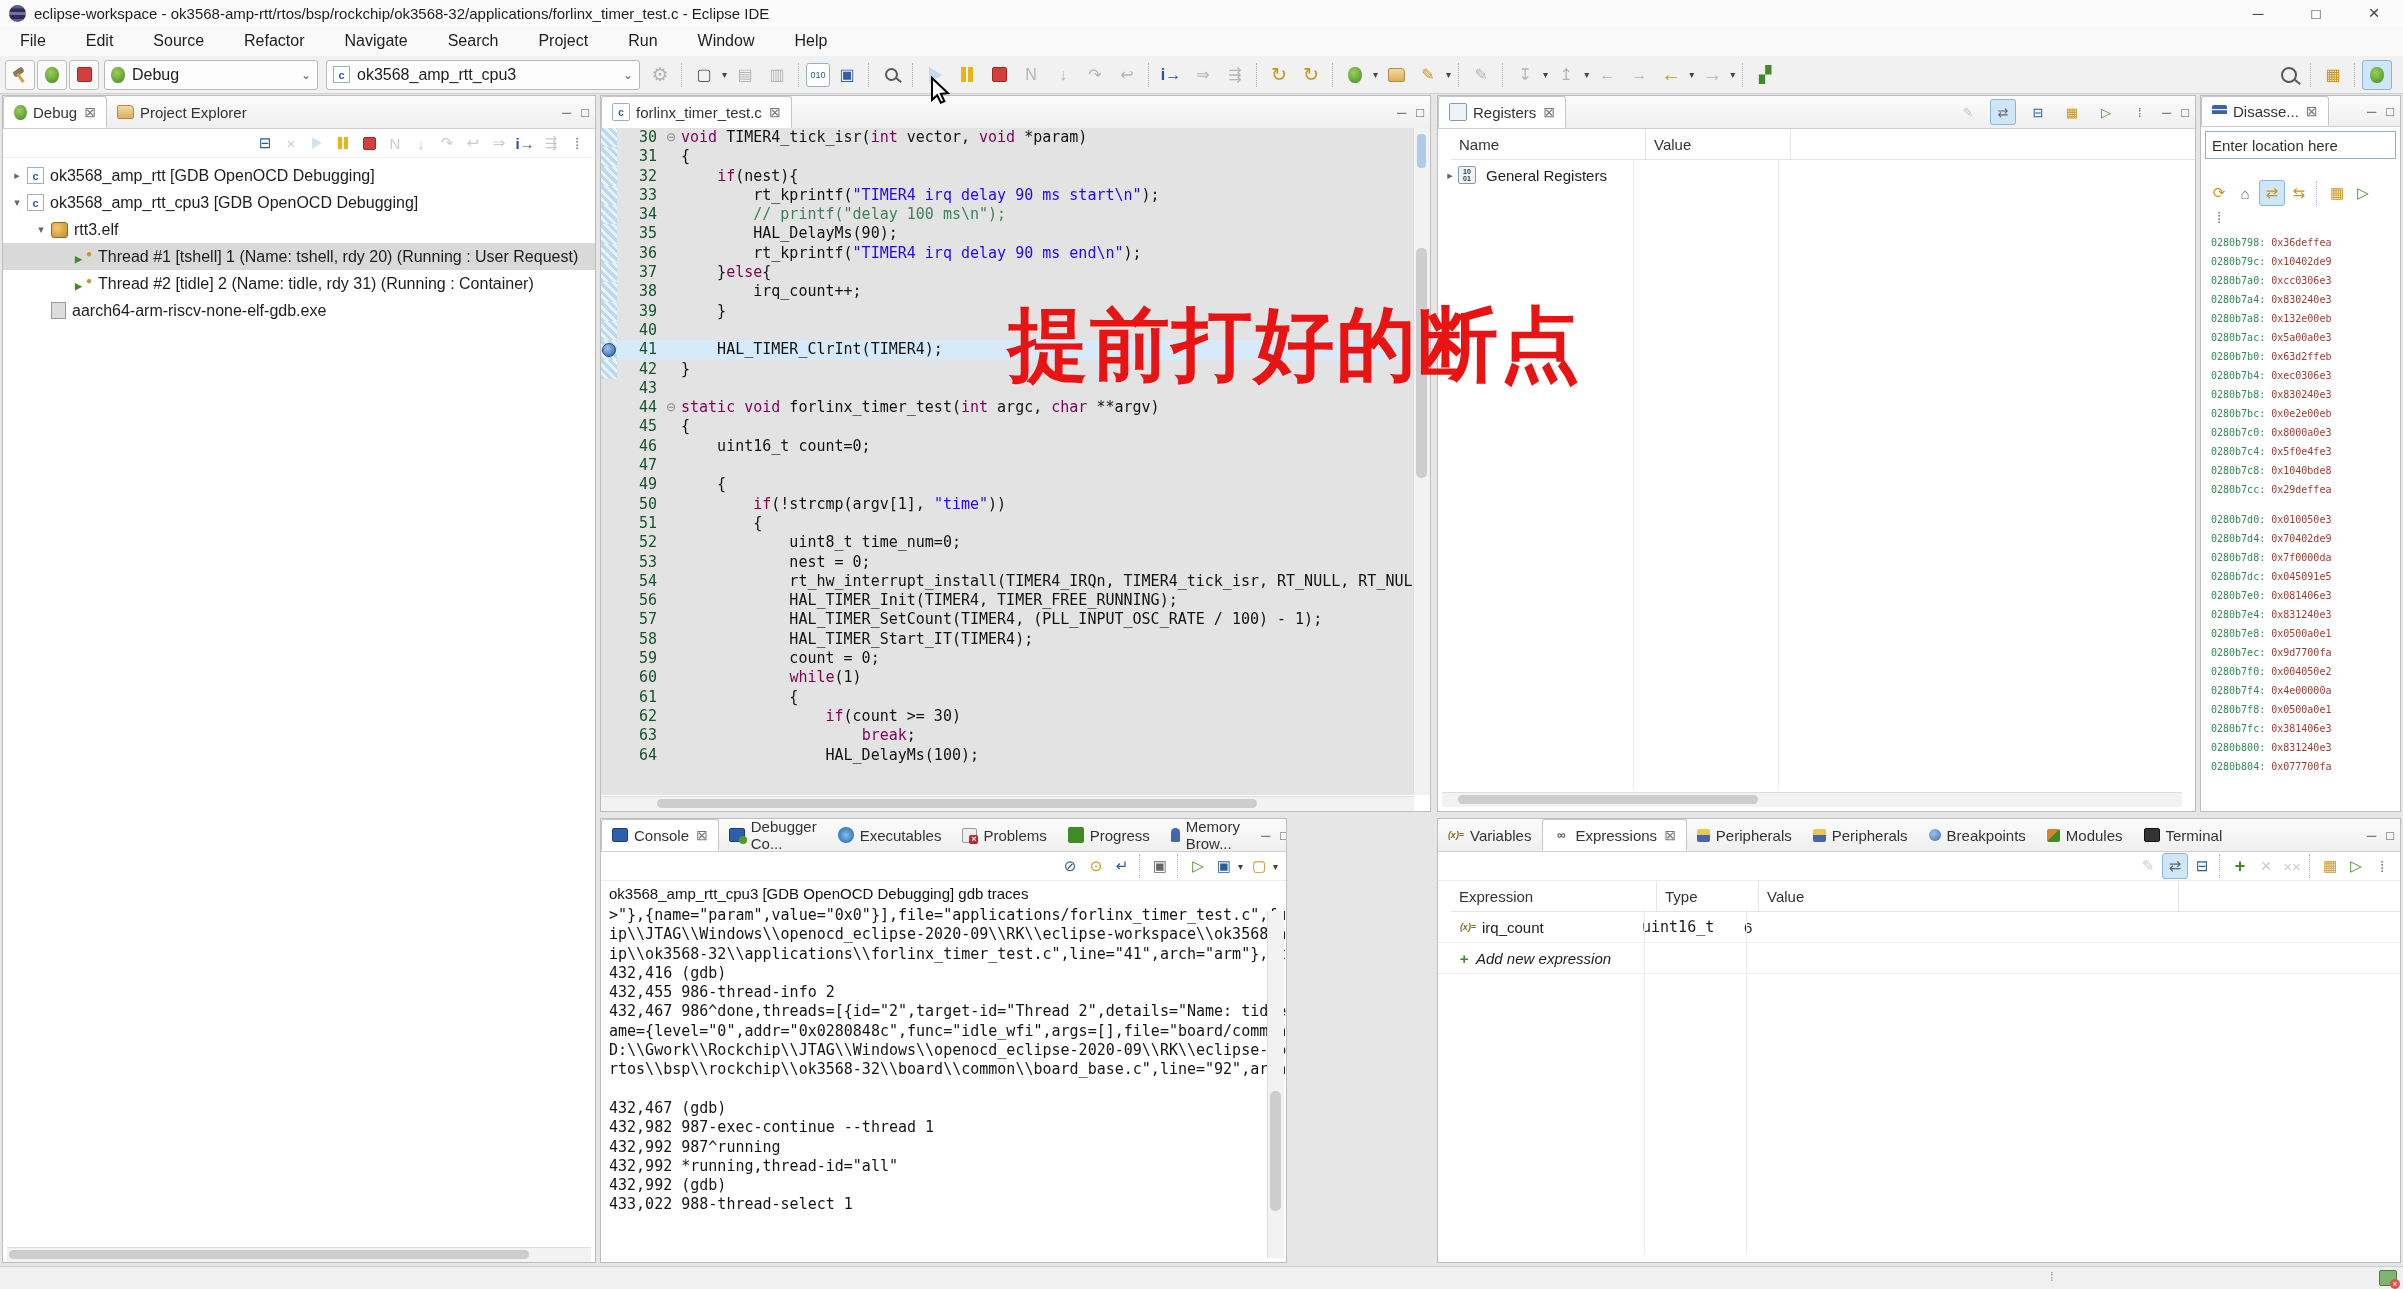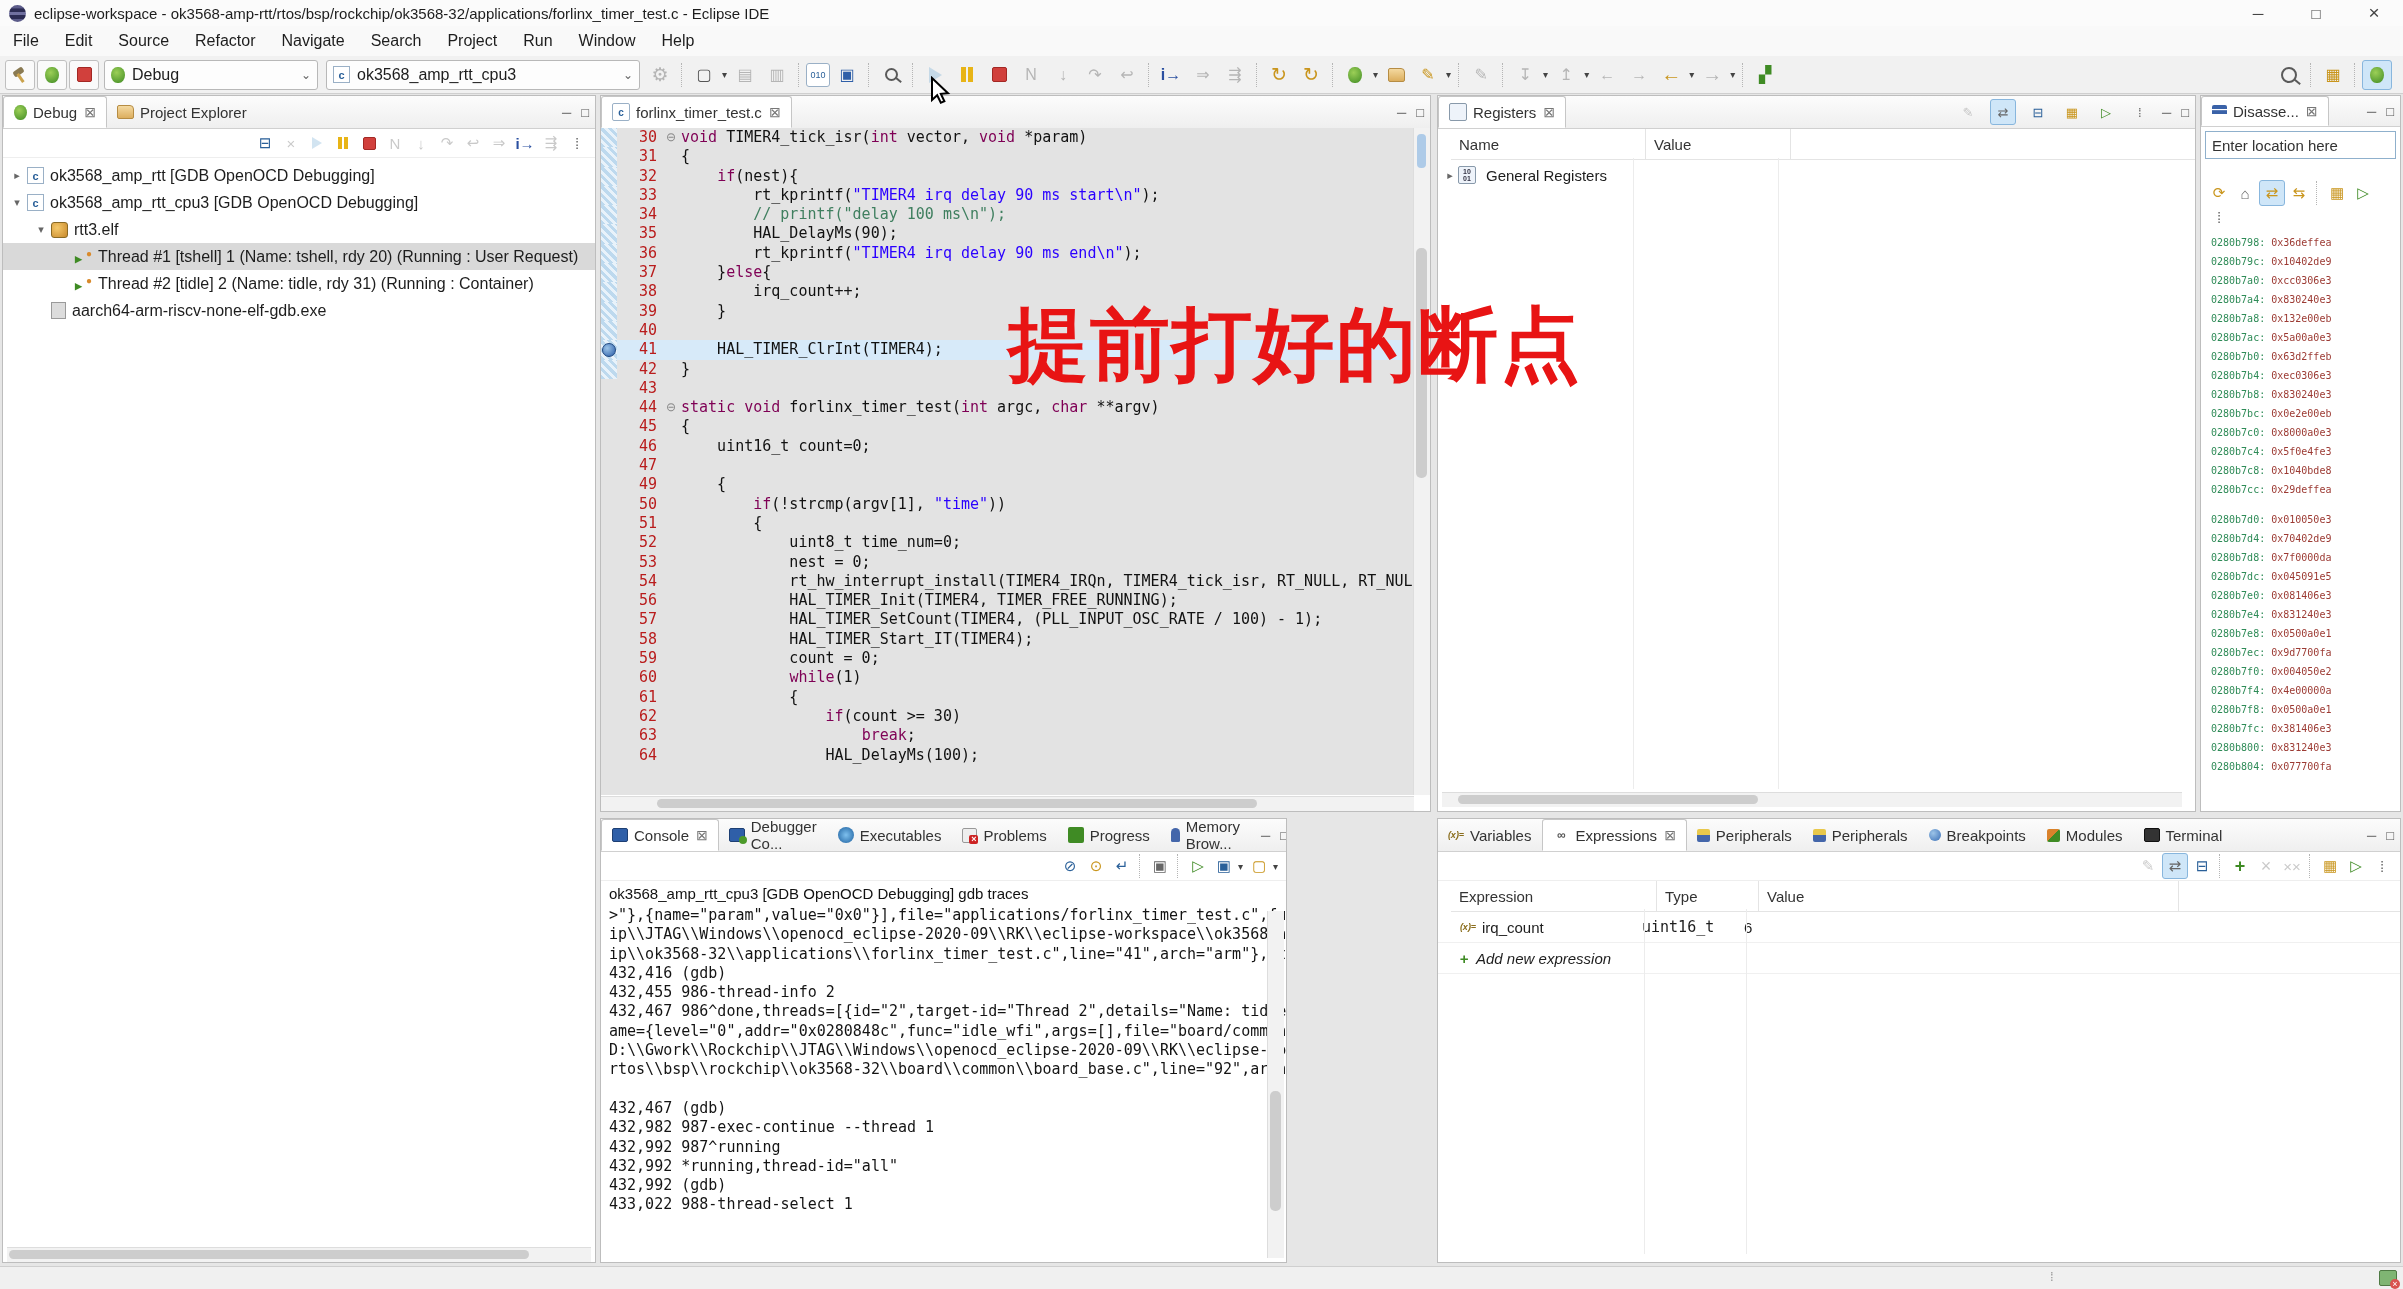--- a/index.html
+++ b/index.html
@@ -10,21 +10,21 @@
   
   .titlebar{position:absolute;left:0;top:0;width:2403px;height:26px;background:#fbfbfb;
             display:flex;align-items:center;font-size:15px;border-bottom:1px solid #e2e2e2;}
   .app-logo{width:17px;height:17px;border-radius:50%;margin:0 8px 0 9px;
             background:linear-gradient(#5c5c8a 20%,#2c2c54 21%,#2c2c54 40%,#7070a0 41%,#7070a0 60%,#2c2c54 61%,#2c2c54 80%,#5c5c8a 81%);}
   .winbtn{width:58px;height:26px;display:flex;align-items:center;justify-content:center;
           font-size:15px;color:#444;}
   .titlebar .spacer{flex:1;}
   .menubar{position:absolute;left:0;top:26px;width:2403px;height:30px;background:#f9f9f9;
            display:flex;align-items:center;font-size:16px;}
-  .menu-item{padding:4px 13px;color:#1d1d1d;}
+  .menu-item{padding:4px 20px;color:#1d1d1d;}
   .toolbar{position:absolute;left:0;top:56px;width:2403px;height:38px;background:#f1f1f1;
            border-bottom:1px solid #cfcfcf;display:flex;align-items:center;padding-left:4px;box-sizing:border-box;}
   .tbtn{min-width:28px;height:28px;display:flex;align-items:center;justify-content:center;
         border:1px solid transparent;border-radius:3px;margin:0 1px;font-size:16px;color:#555;}
   .tbtn.framed{border-color:#bfbfbf;background:#fafafa;}
   .tbtn.dis{opacity:.38;}
   .tsep{width:1px;height:24px;border-left:1px dotted #b5b5b5;margin:0 5px;}
   .combo{height:28px;border:1px solid #b8b8b8;border-radius:3px;background:#fdfdfd;
          display:flex;align-items:center;font-size:16px;padding:0 6px;margin:0 4px;}
   .combo .arrow{margin-left:auto;color:#666;font-size:12px;padding-left:10px;}
@@ -94,21 +94,21 @@
   .tico-thread::before{content:"▶";font-size:9px;color:#3f8b24;position:absolute;left:0;bottom:1px;}
   .tico-thread::after{content:"●";font-size:10px;color:#d98a2b;position:absolute;right:0;top:0;}
   .tico-gdb{background:#dcdcdc;border:1px solid #9a9a9a;width:13px;height:15px;}
   
   .codewrap{position:absolute;left:0;right:16px;top:32px;bottom:16px;background:#e3e3e3;overflow:hidden;}
   .cl{display:flex;height:19.3px;line-height:19.3px;font-size:15px;}
   .cl .ann{width:16px;flex:none;position:relative;}
   .cl.rs .ann{background:repeating-linear-gradient(45deg,#bdd9ee 0 3px,#e8f2fa 3px 6px);}
   .cl .ann .bpdot{position:absolute;left:1px;top:3px;width:12px;height:12px;border-radius:50%;
                   background:radial-gradient(circle at 35% 35%,#9cc4e8,#2a5da8);border:1px solid #1d4680;}
-  .cl .ln{width:40px;flex:none;text-align:right;color:#b91c1c;font-family:"DejaVu Sans Mono",monospace;padding-right:4px;}
+  .cl .ln{width:40px;flex:none;text-align:right;color:#14532d;font-family:"DejaVu Sans Mono",monospace;padding-right:4px;}
   .cl .fold{width:20px;flex:none;color:#8a8a8a;font-size:12px;text-align:center;}
   .cl .ct{font-family:"DejaVu Sans Mono",monospace;white-space:pre;color:#111;}
   .cl.hl{background:#d7eaf9;}
   .tk-k{color:#7f0055;font-weight:normal;}
   .tk-s{color:#2a00ff;}
   .tk-c{color:#3f7f5f;}
   .tk-p{color:#111;}
   .vsb{position:absolute;right:0;top:32px;bottom:16px;width:16px;background:#f2f2f2;border-left:1px solid #ddd;}
   .vsb .thumb{position:absolute;left:2px;width:11px;background:#cdcdcd;border-radius:5px;}
   .hsb{position:absolute;height:14px;background:#f2f2f2;border-top:1px solid #ddd;left:0;right:16px;bottom:0;}

